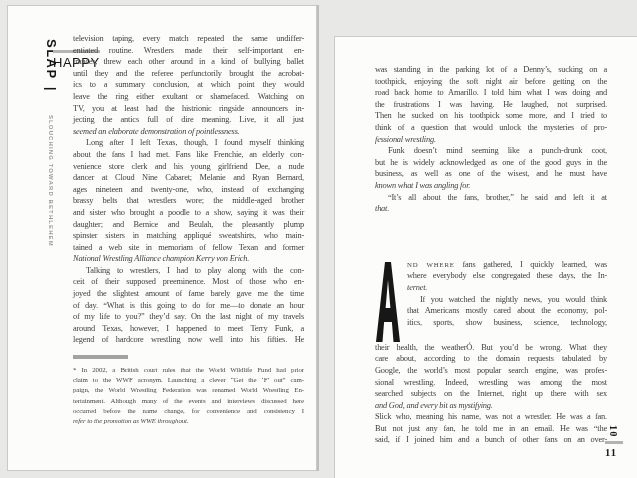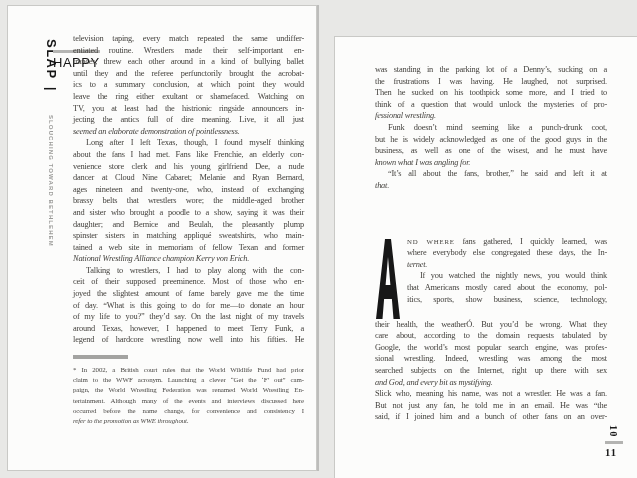--- a/index.html
+++ b/index.html
@@ -134,20 +134,22 @@
   </div>
 </div>
 
 <div class="divider"></div>
 
 <div class="page page-right">
   <div class="body-col">
     <div>
         <div class="para">
           <div class="line">was standing in the parking lot of a Denny’s, sucking on a</div>
+          <div class="line">toothpick, enjoying the soft night air before getting on the</div>
+          <div class="line">road back home to Amarillo. I told him what I was doing and</div>
           <div class="line">the frustrations I was having. He laughed, not surprised.</div>
           <div class="line">Then he sucked on his toothpick some more, and I tried to</div>
           <div class="line">think of a question that would unlock the mysteries of pro-</div>
           <div class="line endline">fessional wrestling.</div>
         </div>
         <div class="para">
           <div class="line indent">Funk doesn’t mind seeming like a punch-drunk coot,</div>
           <div class="line">but he is widely acknowledged as one of the good guys in the</div>
           <div class="line">business, as well as one of the wisest, and he must have</div>
           <div class="line endline">known what I was angling for.</div>

